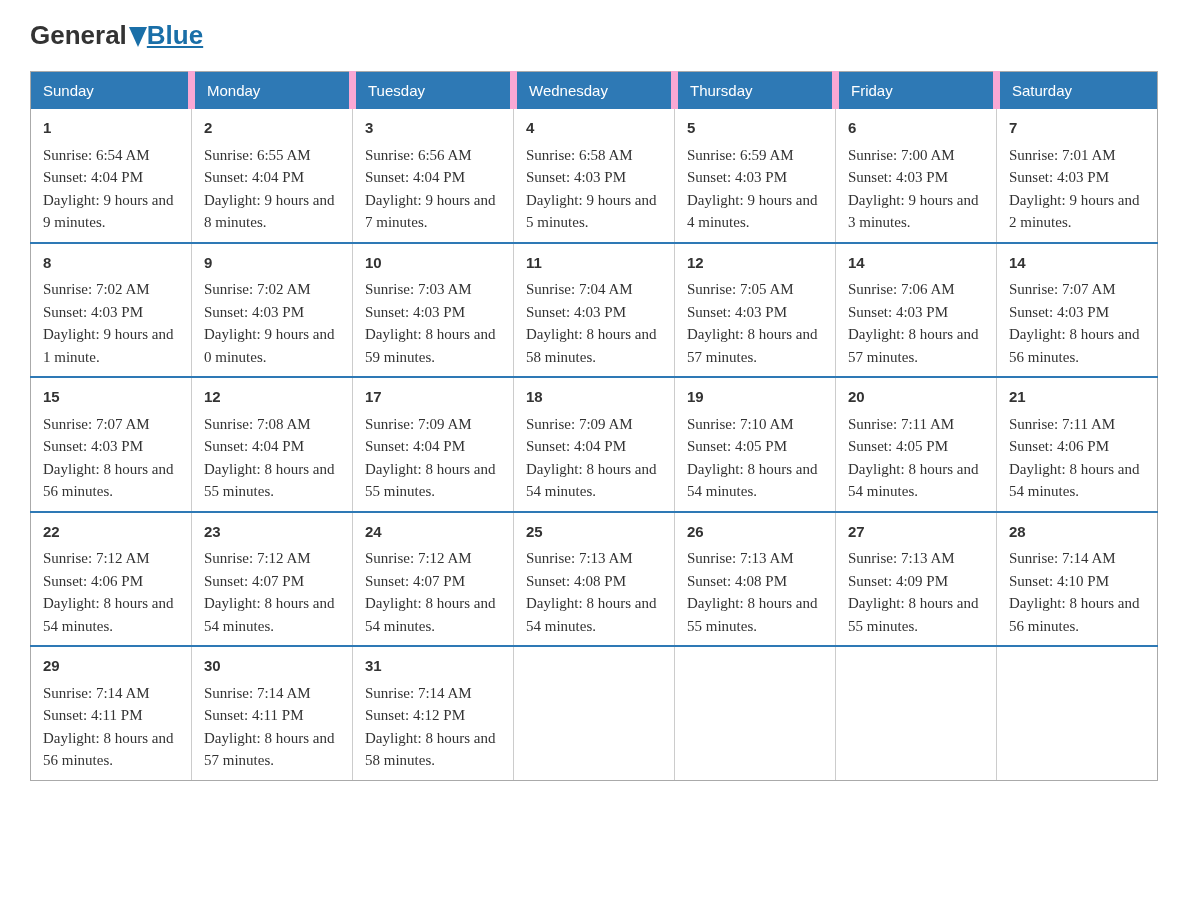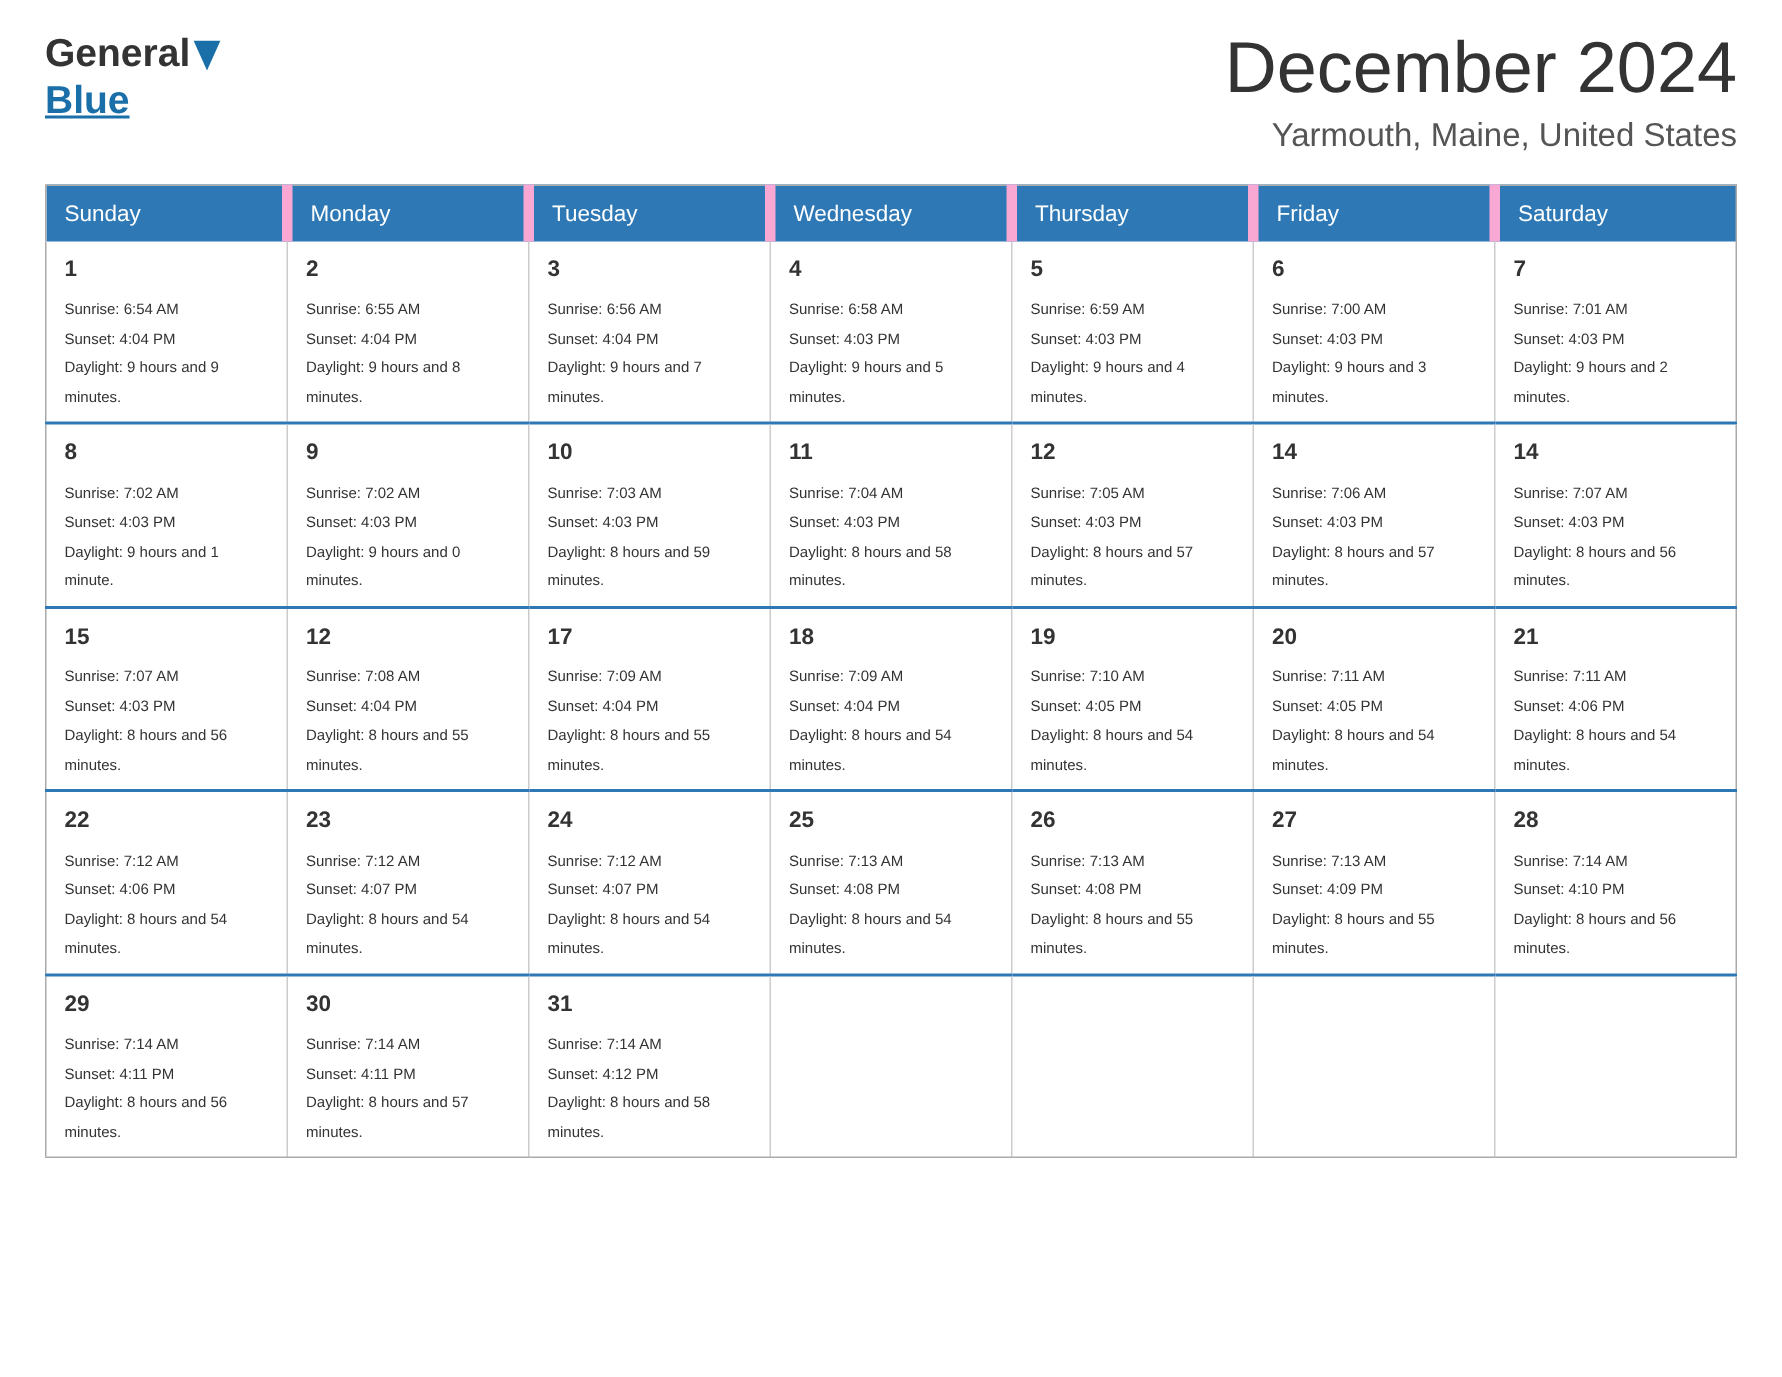--- a/index.html
+++ b/index.html
@@ -12,21 +12,21 @@
       padding: 20px 30px;
     }
     .header {
       display: flex;
       justify-content: space-between;
       align-items: flex-start;
       margin-bottom: 20px;
     }
     .logo {
       display: flex;
-      flex-direction: column;
+      flex-direction: row;
       align-items: flex-start;
       justify-content: flex-end;
     }
     .logo-line1 {
       display: flex;
       align-items: center;
     }
     .title-area {
       text-align: right;
     }
@@ -76,44 +76,41 @@
       border-radius: 10px;
     }
     .day-number {
       font-size: 15px;
       font-weight: bold;
       margin-bottom: 4px;
       display: block;
     }
     .day-info {
       color: #333;
-      font-size: 10px;
+      font-size: 15px;
+      font-family: Liberation Serif, serif;
     }
     .empty-cell {
       background: #fff;
     }
   </style>
 </head>
 <body>
 
 <div class="header">
   <div class="logo">
     <div class="logo-line1">
       <span style="font-size:26px;font-weight:bold;color:#333;font-family:Arial,sans-serif;">General</span>
       <svg width="18" height="20" viewBox="0 0 18 20" style="margin-left:2px;margin-top:2px;">
         <polygon points="0,0 18,0 9,20" fill="#1a6fa8"></polygon>
       </svg>
     </div>
     <div>
       <span style="font-size:26px;font-weight:bold;color:#1a6fa8;font-family:Arial,sans-serif;text-decoration:underline;">Blue</span>
     </div>
-  </div>
-  <div class="title-area">
-    <div class="month-title">December 2024</div>
-    <div class="location-title">Yarmouth, Maine, United States</div>
   </div>
 </div>
 
 <table class="calendar-table">
   <thead>
     <tr>
       <th>Sunday</th>
       <th>Monday</th>
       <th>Tuesday</th>
       <th>Wednesday</th>

